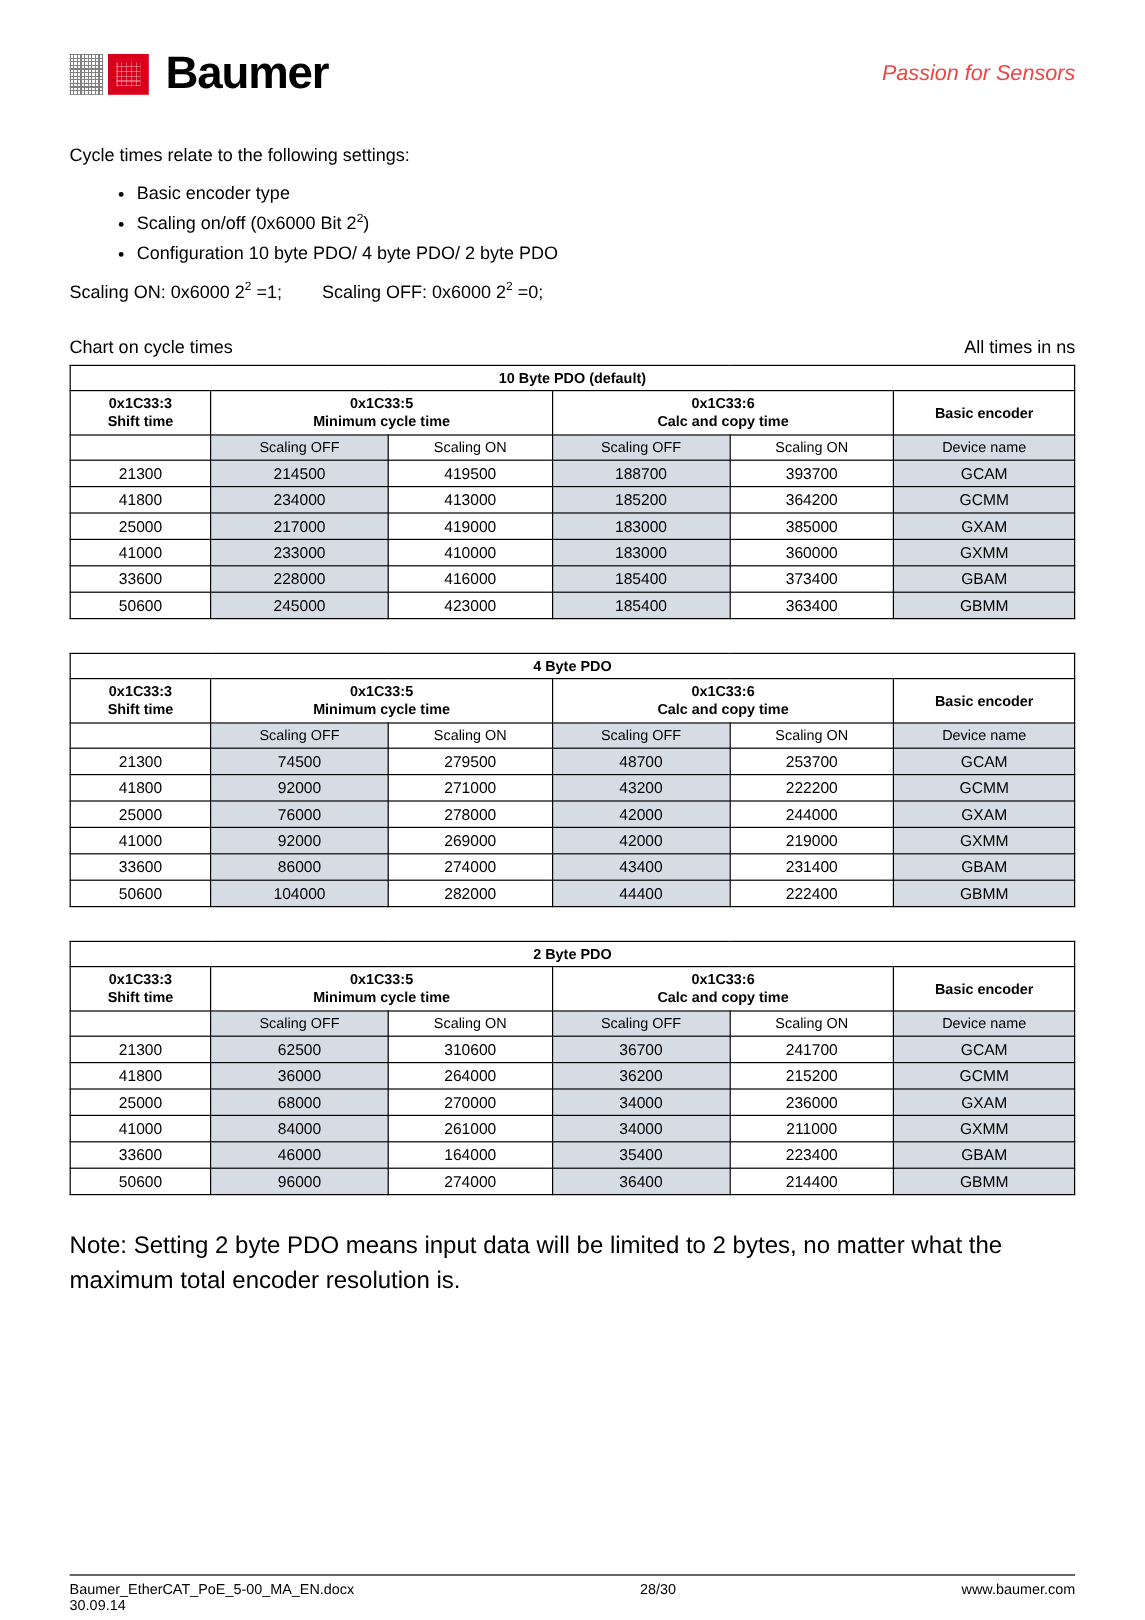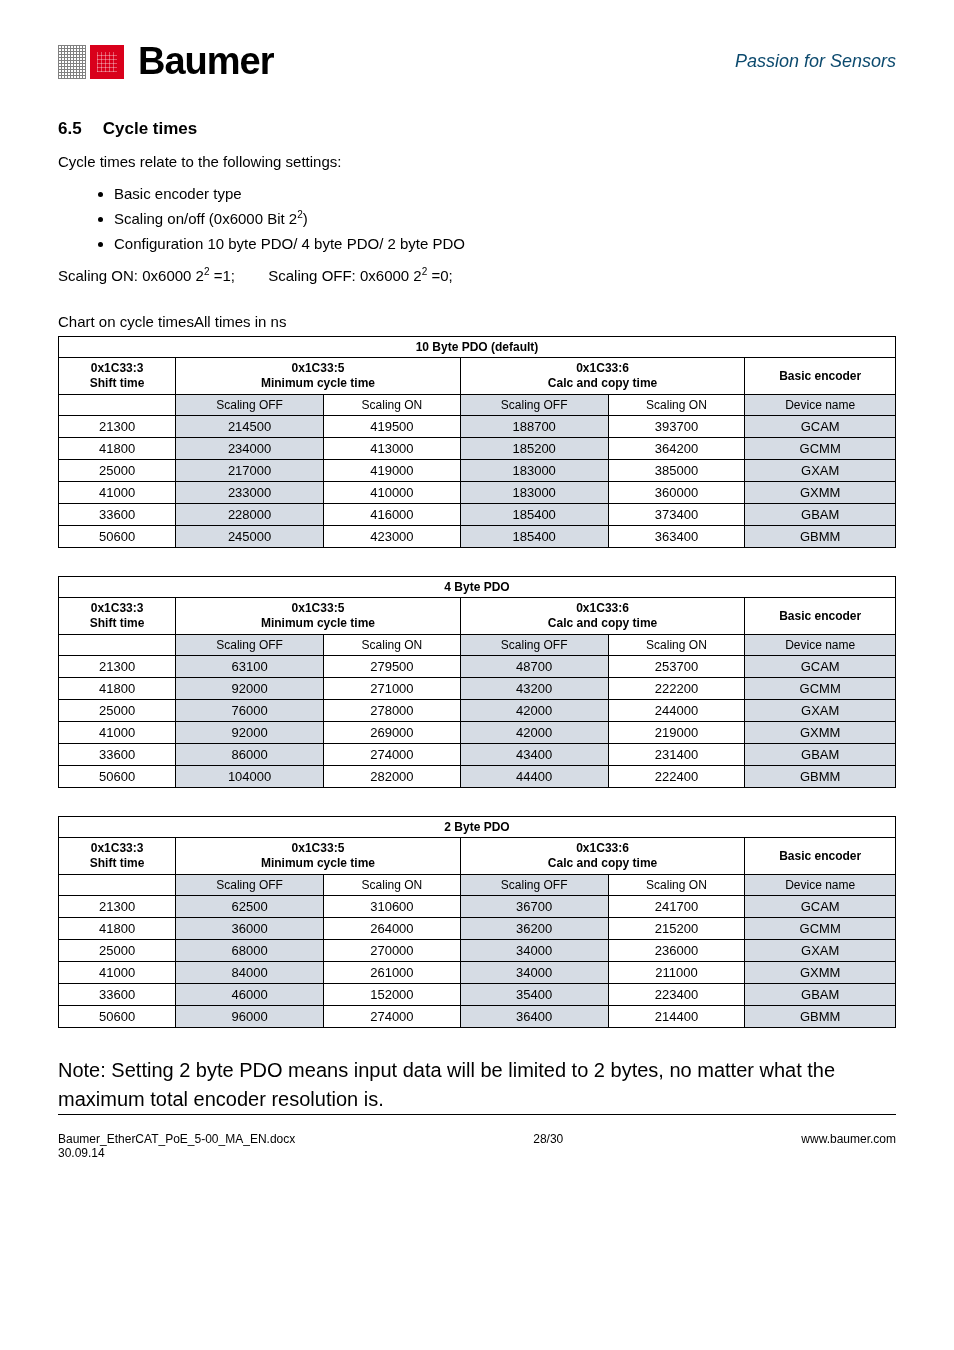--- a/index.html
+++ b/index.html
@@ -49,36 +49,36 @@
       repeating-linear-gradient(90deg, rgba(255,255,255,.35) 0 1px, transparent 1px 4px);
   }
   .logo-text {
     font-size: 38px;
     font-weight: 700;
     letter-spacing: -1px;
   }
   .tagline {
     font-size: 18px;
     font-style: italic;
-    color: #0c4a6e;
+    color: #ef4444;
   }
   h2.section {
     font-size: 17px;
     font-weight: 700;
     margin: 18px 0 12px 0;
   }
   .section-num { display: inline-block; width: 40px; }
   .body-text { font-size: 15px; line-height: 1.45; margin: 10px 0; }
   ul.bullets { margin: 8px 0 8px 56px; padding: 0; }
   ul.bullets li { font-size: 15px; line-height: 1.5; margin: 2px 0; }
   .sup { vertical-align: super; font-size: 10px; }
 
   .chart-title-row {
     display: flex;
-    justify-content: flex-start;
+    justify-content: space-between;
     font-size: 15px;
     margin: 26px 0 6px 0;
   }
 
   table.data {
     width: 100%;
     border-collapse: collapse;
     font-size: 13px;
     margin-bottom: 28px;
   }
@@ -101,21 +101,22 @@
   }
   .subhdr td { font-size: 12px; }
   .shade { background: #d6dce4; }
   .col0 { width: 14%; border-radius: 12px; }
   .col5 { width: 18%; }
 
   .note { font-size: 20px; line-height: 1.45; margin: 6px 0 0 0; }
 
   .footer {
     border-top: 1px solid #000;
-    padding-top: 17px;
+    margin-top: 230px;
+    padding-top: 4px;
     display: flex;
     justify-content: space-between;
     font-size: 12px;
   }
 </style>
 </head>
 <body>
 
 <div class="page">
 
@@ -123,24 +124,20 @@
     <div class="logo-block">
       <div class="logo-squares">
         <div class="sq1"></div>
           <div class="sq2"></div>
       </div>
       <div class="logo-text">Baumer</div>
     </div>
     <div class="tagline">Passion for Sensors</div>
   </div>
 
-  <h2 class="section">
-    <span class="section-num">6.5</span>
-    <span>Cycle times</span>
-  </h2>
 
   <p class="body-text">Cycle times relate to the following settings:</p>
 
   <ul class="bullets">
     <li>Basic encoder type</li>
     <li><span>Scaling on/off (0x6000 Bit 2</span><span class="sup">2</span>)</li>
     <li>Configuration 10 byte PDO/ 4 byte PDO/ 2 byte PDO</li>
   </ul>
 
   <p class="body-text">
@@ -238,21 +235,21 @@
           <tr class="subhdr">
     <td></td>
     <td class="shade">Scaling OFF</td>
     <td>Scaling ON</td>
     <td class="shade">Scaling OFF</td>
     <td>Scaling ON</td>
     <td class="shade">Device name</td>
   </tr>
           <tr>
       <td>21300</td>
-      <td class="shade">63100</td>
+      <td class="shade">74500</td>
       <td>279500</td>
       <td class="shade">48700</td>
       <td>253700</td>
       <td class="shade">GCAM</td>
     </tr>
           <tr>
       <td>41800</td>
       <td class="shade">92000</td>
       <td>271000</td>
       <td class="shade">43200</td>
@@ -340,21 +337,21 @@
       <td>41000</td>
       <td class="shade">84000</td>
       <td>261000</td>
       <td class="shade">34000</td>
       <td>211000</td>
       <td class="shade">GXMM</td>
     </tr>
           <tr>
       <td>33600</td>
       <td class="shade">46000</td>
-      <td>152000</td>
+      <td>164000</td>
       <td class="shade">35400</td>
       <td>223400</td>
       <td class="shade">GBAM</td>
     </tr>
           <tr>
       <td>50600</td>
       <td class="shade">96000</td>
       <td>274000</td>
       <td class="shade">36400</td>
       <td>214400</td>

